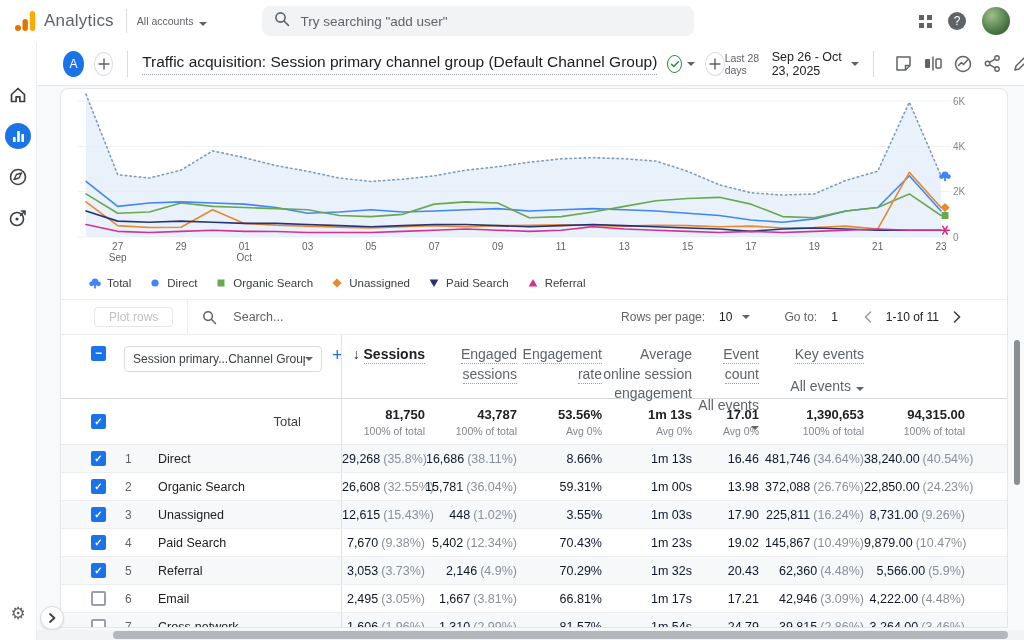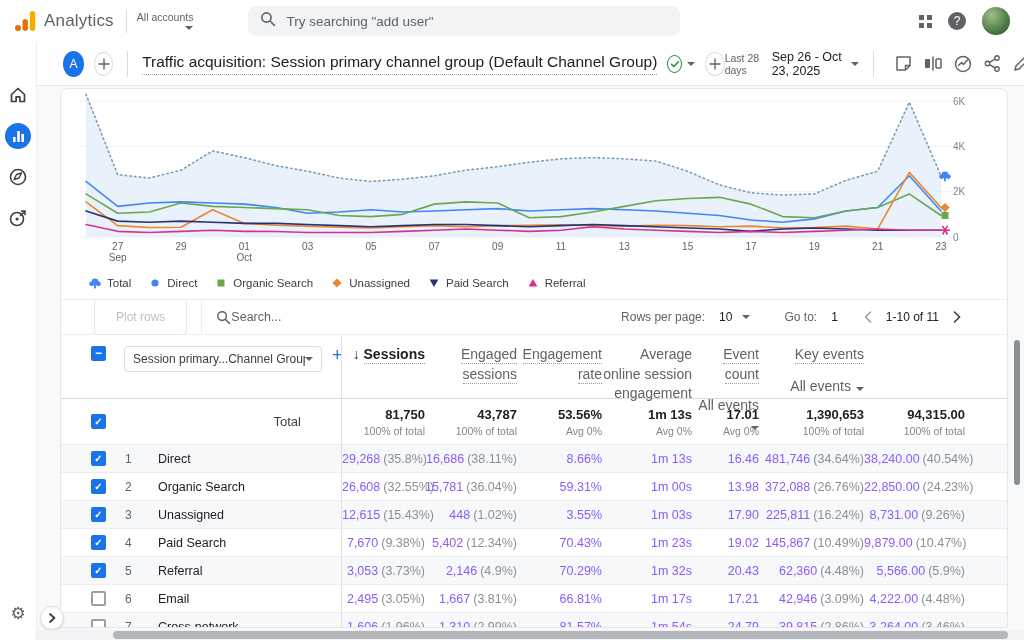--- a/index.html
+++ b/index.html
@@ -4,21 +4,21 @@
 <style>
   *{margin:0;padding:0;box-sizing:border-box}
   html,body{width:1024px;height:640px;overflow:hidden}
   body{position:relative;font-family:"Liberation Sans",sans-serif;background:#fff;color:#202124}
 
   
   .topbar{position:absolute;top:0;left:0;width:1024px;height:42px;background:#fff;display:flex;align-items:center;z-index:5}
   .ga-logo{margin-left:14px;display:flex;align-items:flex-end}
   .brand{font-size:17px;color:#5f6368;margin-left:8px;letter-spacing:.2px}
   .tb-div{width:1px;height:24px;background:#dadce0;margin:0 10px 0 12px}
-  .accounts{display:flex;flex-direction:column;align-items:flex-end;line-height:1}
+  .accounts{display:flex;flex-direction:row;align-items:flex-end;line-height:1}
   .accounts .lbl{font-size:10.5px;color:#5f6368}
   .caret{width:0;height:0;border-left:4px solid transparent;border-right:4px solid transparent;border-top:4px solid #5f6368;display:inline-block}
   .accounts .caret{margin-top:4px;margin-left:6px}
   .searchbar{margin-left:55px;width:432px;height:30px;background:#f1f3f4;border-radius:8px;display:flex;align-items:center;padding:0 12px}
   .searchbar .ph{font-size:13.5px;color:#5f6368;margin-left:10px}
   .tb-right{margin-left:auto;display:flex;align-items:center;gap:16px;padding-right:14px}
   .grid-icon{display:grid;grid-template-columns:5px 5px;grid-template-rows:5px 5px;gap:3px}
   .grid-icon i{background:#5f6368}
   .help-icon{width:18px;height:18px;border-radius:50%;background:#5f6368;color:#fff;font-size:12px;display:flex;align-items:center;justify-content:center}
   .help-icon::after{content:"?"}
@@ -47,23 +47,23 @@
   .expander{position:absolute;left:40px;top:606px;width:24px;height:24px;border-radius:50%;background:#fff;border:1px solid #dadce0;display:flex;align-items:center;justify-content:center;z-index:6;box-shadow:0 1px 2px rgba(0,0,0,.12)}
 
   
   .main{position:absolute;left:37px;top:86px;right:0;bottom:10px;background:#f8f9fa}
   .card{position:absolute;left:23px;top:2px;width:948px;height:540px;background:#fff;border:1px solid #e4e6e9;border-radius:8px 8px 0 0;overflow:hidden}
 
   .legend{height:24px;display:flex;align-items:center;gap:18px;padding-left:28px}
   .lg-item{display:flex;align-items:center;gap:6px;font-size:11.5px;color:#3c4043}
 
   .ctoolbar{height:36px;border-top:1px solid #eceef0;border-bottom:1px solid #eceef0;display:flex;align-items:center;margin-top:4px}
-  .plot-btn{margin-left:33px;height:36px;padding:0 21px;border:1px solid #e4e6e9;border-radius:4px;color:#bdc1c6;font-size:12px;display:flex;align-items:center;background:#fff}
+  .plot-btn{margin-left:33px;height:20px;padding:0 14px;border:1px solid #e4e6e9;border-radius:4px;color:#bdc1c6;font-size:12px;display:flex;align-items:center;background:#fff}
   .ct-div{width:1px;height:36px;background:#eceef0;margin-left:14px}
-  .tbl-search{display:flex;align-items:center;gap:0;margin-left:14px;color:#5f6368;font-size:12.5px}
+  .tbl-search{display:flex;align-items:center;gap:16px;margin-left:14px;color:#5f6368;font-size:12.5px}
   .ct-right{margin-left:auto;display:flex;align-items:center;padding-right:42px;font-size:12px;color:#5f6368}
   .ct-right .val{color:#202124;margin-left:14px}
   .ct-right .caret{margin-left:10px}
   .goto{margin-left:34px}
   .pg-range{color:#202124;margin:0 10px}
   .chev{display:flex;align-items:center;padding:0 4px}
 
   
   .tbl{font-size:12.5px}
   .trowflex{display:flex;width:100%}
@@ -91,21 +91,21 @@
 
   .total-row{height:46px;border-bottom:1px solid #e9ebee}
   .total-row .dimcell{justify-content:space-between;padding-right:40px;font-size:13px;color:#3c4043}
   .tcell .v{font-size:13px;font-weight:bold;color:#202124}
   .tcell .s{font-size:10.5px;color:#80868b;margin-top:3px}
 
   .trow{height:28px;border-bottom:1px solid #eceef0}
   .trow.alt{background:#f6f8fa}
   .trow .idx{margin-left:19px;width:12px;color:#5f6368;font-size:12px}
   .trow .nm{margin-left:21px;color:#202124}
-  .cell .v{color:#8b5cf6}
+  .cell .v{color:#0f172a}
   .cell .p{color:#8a9097;margin-left:3px}
 
   
   .hscroll{position:absolute;left:37px;right:0;top:630px;height:10px;background:#f1f3f4;z-index:7}
   .hscroll .thumb{position:absolute;left:76px;top:1px;width:895px;height:8px;background:#b3b6ba;border-radius:4px}
   .vscroll{position:absolute;right:0;top:86px;width:14px;bottom:10px;background:#f8f9fa;z-index:7}
   .vscroll .thumb{position:absolute;left:4px;top:254px;width:6px;height:145px;background:#8a8f94;border-radius:3px}
 </style>
 </head>
 <body>

